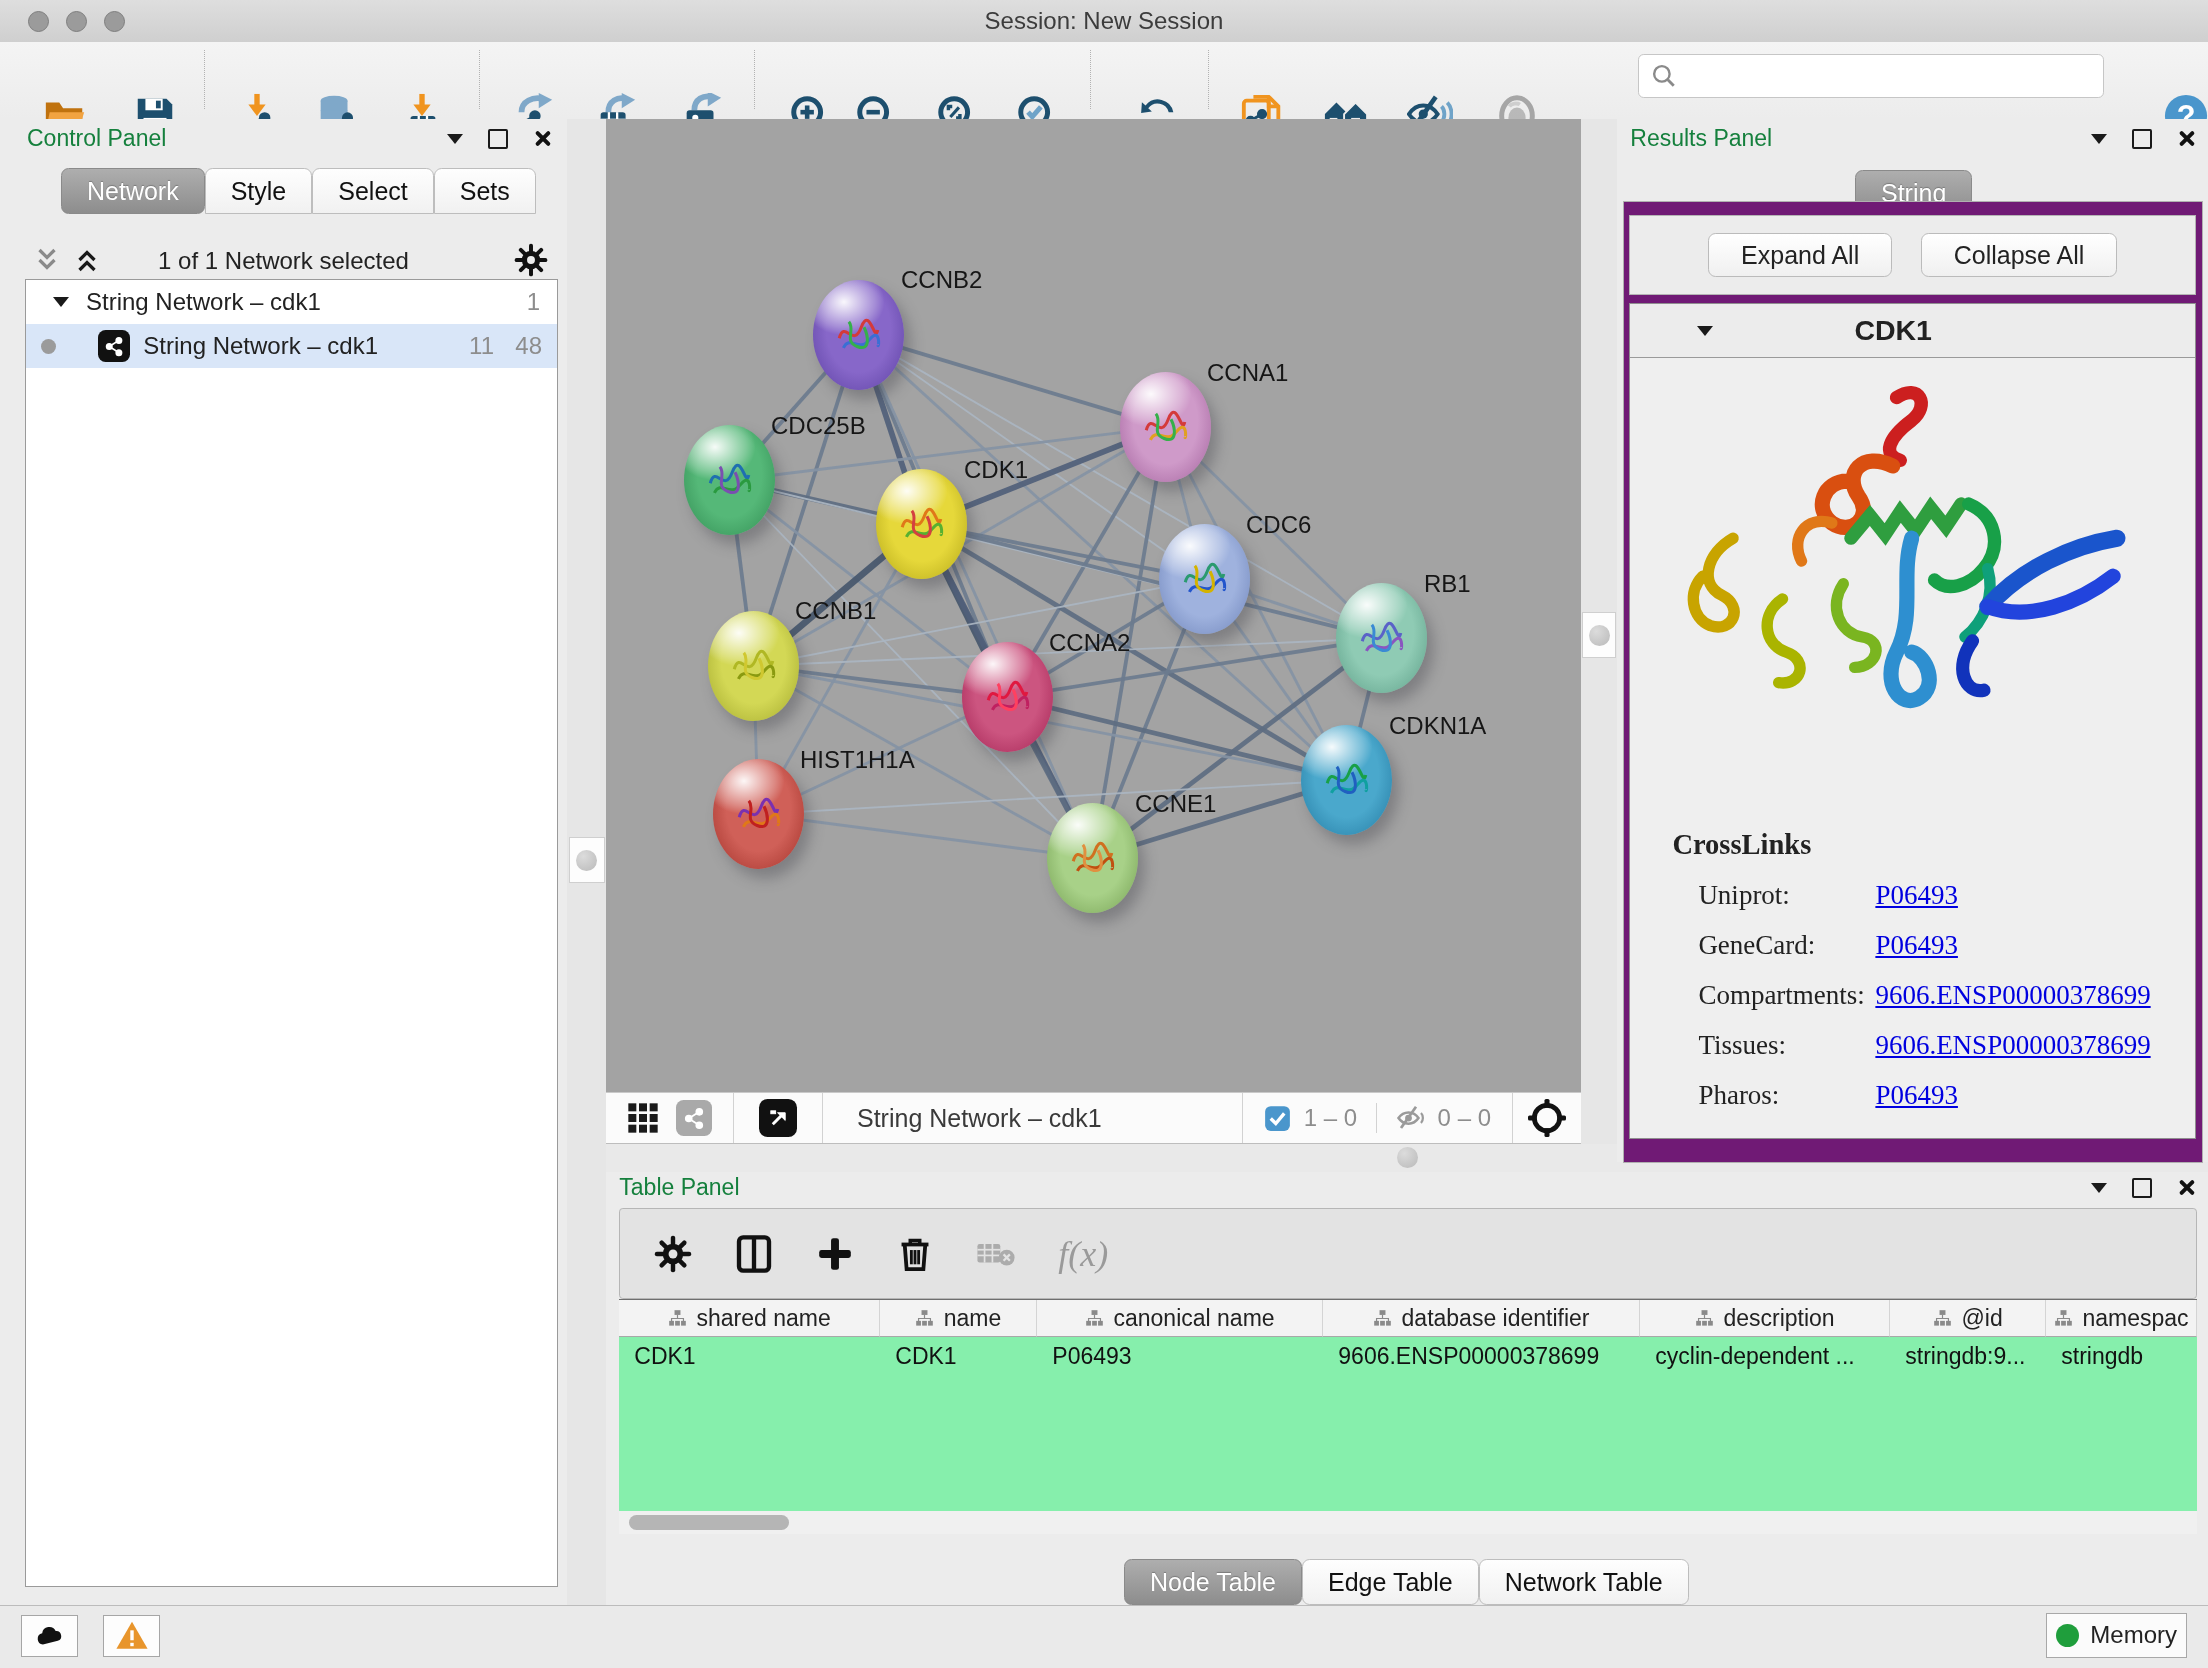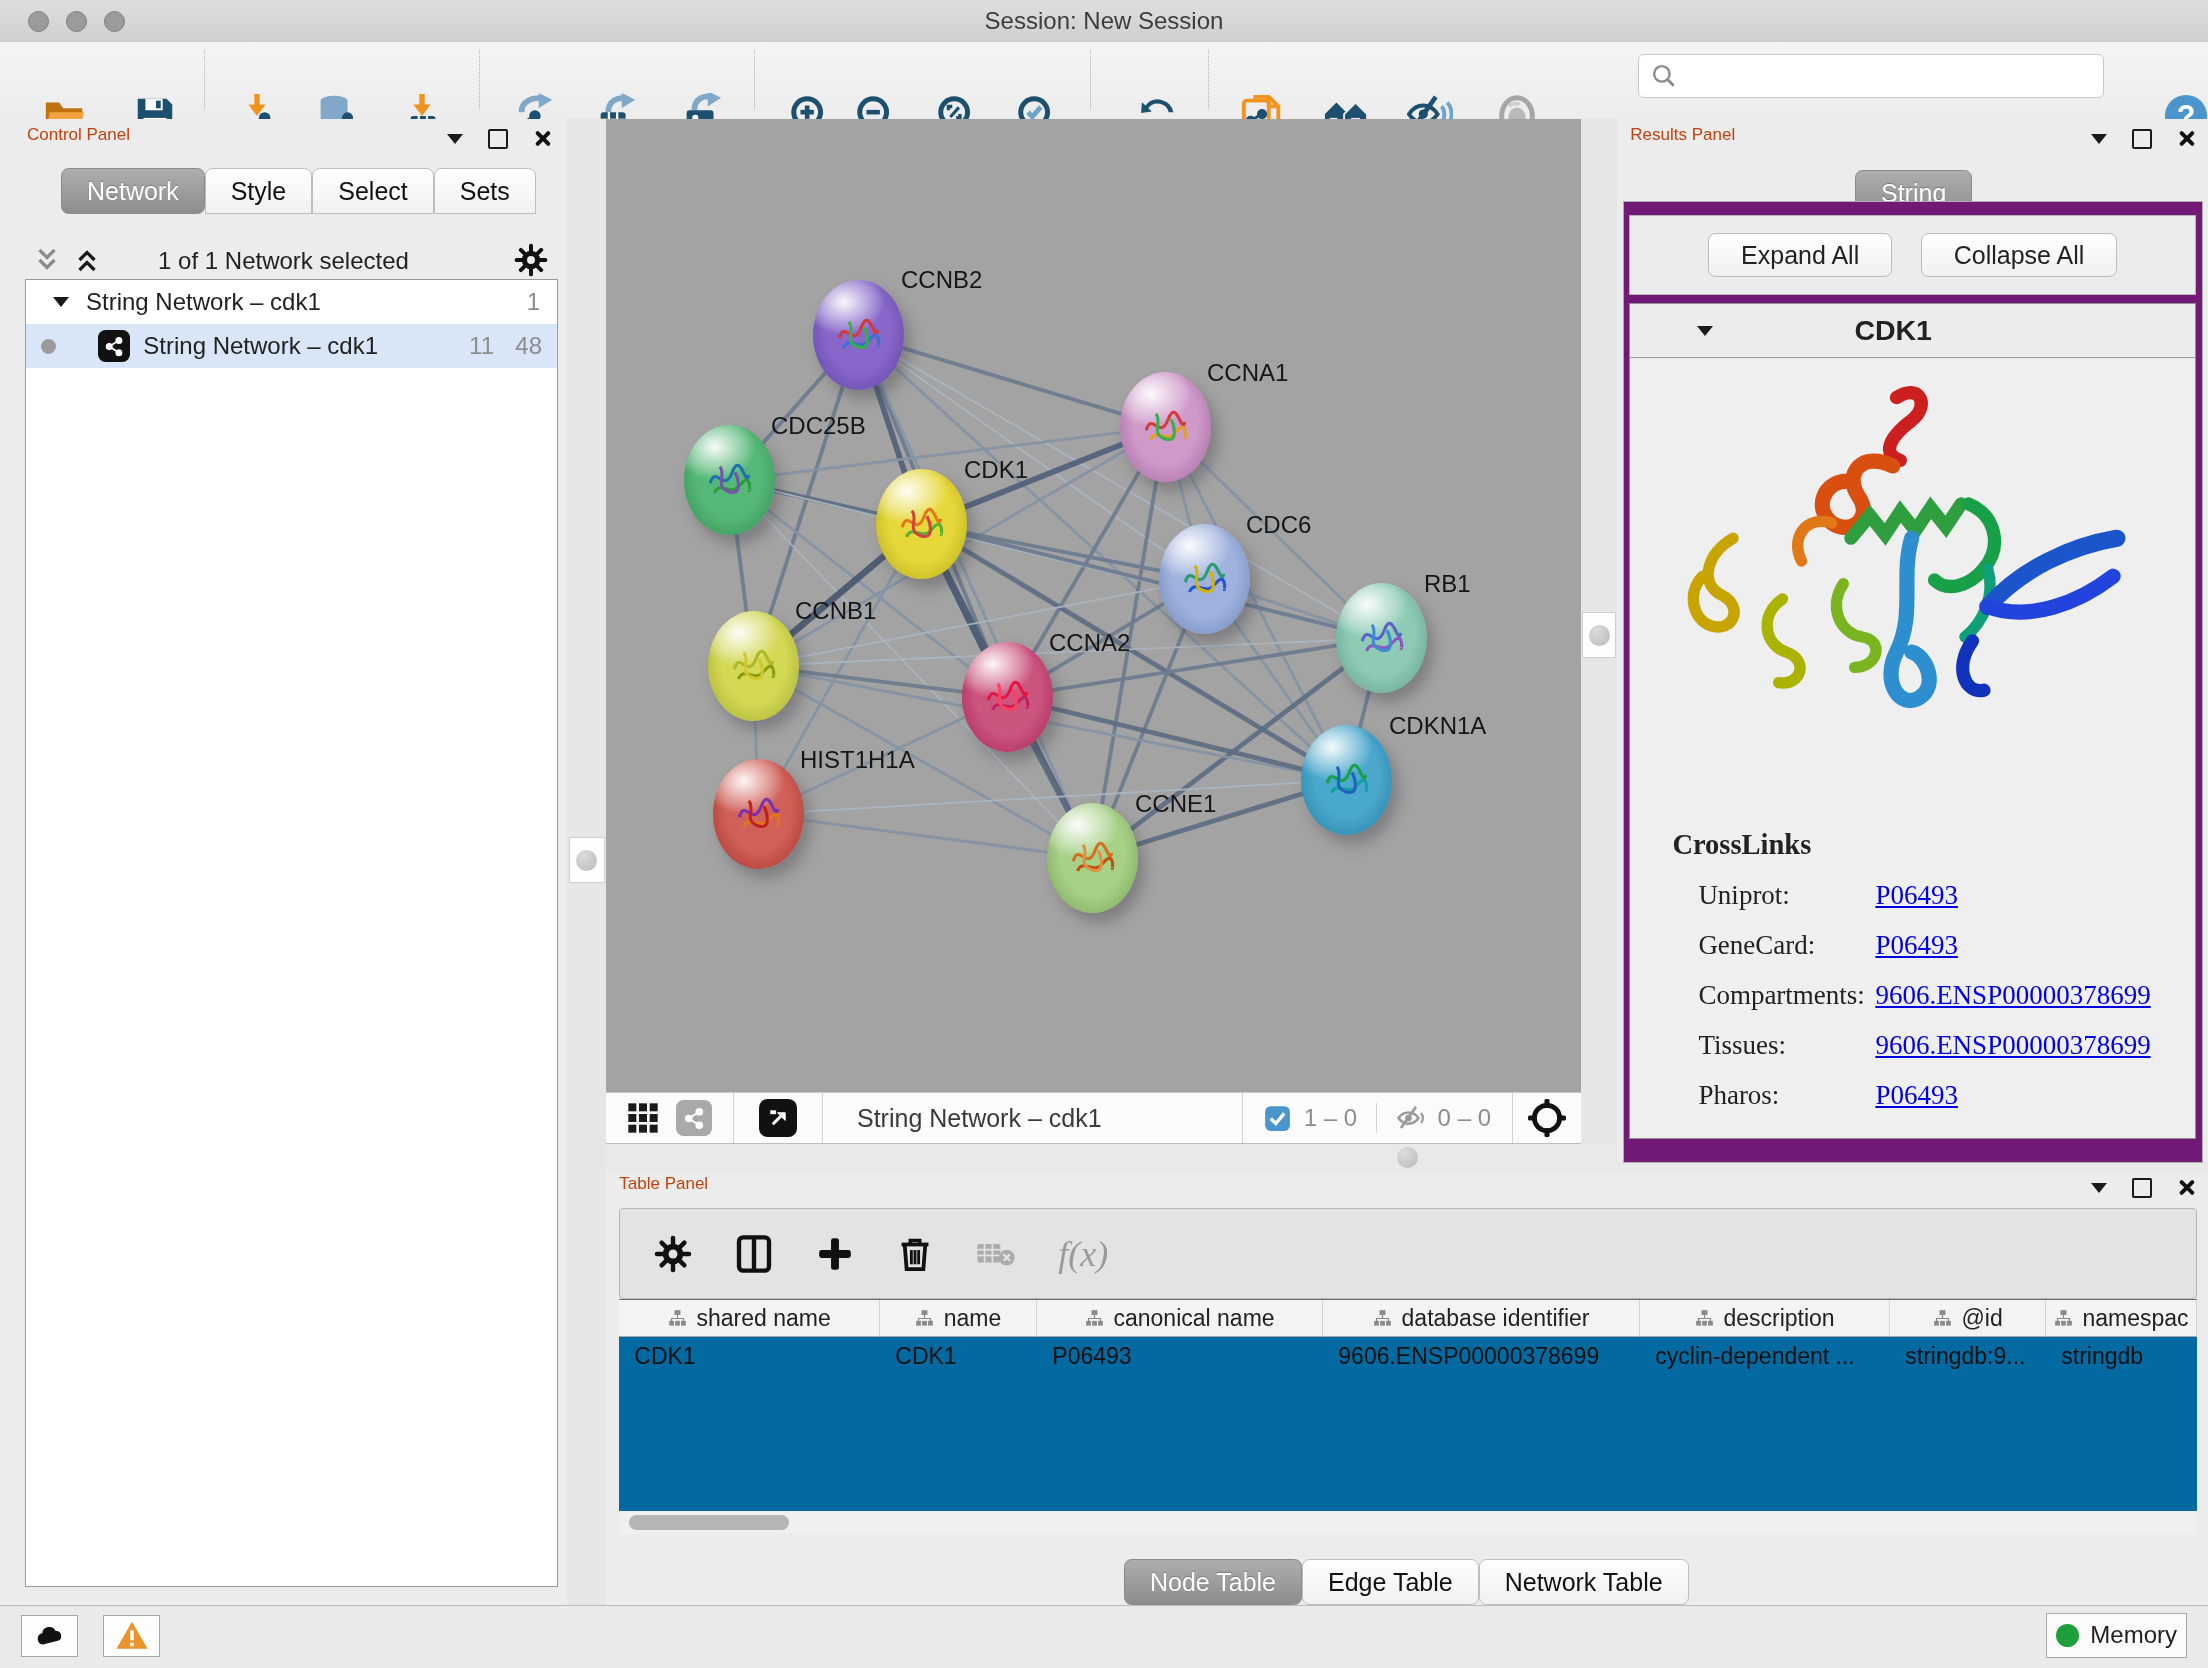--- a/index.html
+++ b/index.html
@@ -22,21 +22,21 @@
   #toolbar{left:0;top:42px;width:2208px;height:77px;background:linear-gradient(#f4f4f4,#ececec);
     border-bottom:1px solid #c3c3c3;}
   .tb-icon{position:absolute;top:51px;width:46px;height:46px;cursor:default;}
   .tb-sep{position:absolute;top:7.6px;height:59px;border-left:1.9px dotted #b2b2b2;width:0;}
   #search-box{position:absolute;left:1638px;top:12.4px;width:466px;height:44px;background:#fff;
     border:1px solid #c6c6c6;border-radius:5.7px;display:flex;align-items:center;box-sizing:border-box;}
   #search-box input{border:none;outline:none;font-size:23px;flex:1;background:transparent;
     font-family:"Liberation Sans",sans-serif;}
 
   
-  .panel-title{font-size:17px;color:#c2410c;}
+  .panel-title{font-size:23px;color:#15803d;}
   .win-btns{position:absolute;display:flex;gap:25px;align-items:center;}
   .caret-down{width:0;height:0;border-left:8.6px solid transparent;border-right:8.6px solid transparent;
     border-top:10.5px solid #1a1a1a;}
   .float-sq{width:16px;height:16px;border:2.4px solid #1a1a1a;border-radius:1.9px;}
   .x-icon{position:relative;width:17px;height:17px;}
   .x-icon:before,.x-icon:after{content:"";position:absolute;left:7.6px;top:-1px;width:3.8px;height:19px;
     background:#111;border-radius:1.9px;}
   .x-icon:before{transform:rotate(45deg);} .x-icon:after{transform:rotate(-45deg);}
 
   .tab{height:46px;box-sizing:border-box;border:1px solid #bdbdbd;background:linear-gradient(#fefefe,#f1f1f1);
@@ -92,21 +92,21 @@
   #crosslinks .titl{font-size:28.5px;font-weight:bold;margin-left:42px;}
   .cl-row{display:flex;margin:19px 0 0 68px;font-size:27px;}
   .cl-row .lbl{width:177px;}
   .cl-row a{color:#0000e0;text-decoration:underline;}
 
   
   #table-panel{left:606px;top:1172px;width:1603px;height:434px;background:#ececec;}
   #tp-toolbar{position:absolute;left:13.3px;top:36px;width:1578px;height:91px;background:#e3e3e3;
     border:1px solid #b6b6b6;border-radius:3.8px;box-sizing:border-box;display:flex;align-items:center;gap:42px;
     padding-left:34px;}
-  #tp-table{position:absolute;left:13.3px;top:127px;width:1578px;height:234px;background:#0369a1;
+  #tp-table{position:absolute;left:13.3px;top:127px;width:1578px;height:234px;background:#86efac;
     border-top:1.9px solid #6f6f6f;border-bottom:1px solid #9a9a9a;box-sizing:border-box;overflow:hidden;}
   .tgrid{display:grid;grid-template-columns:261px 157px 286px 317px 250px 156px 151px;}
   .th{height:36px;background:#f3f3f3;border-bottom:1px solid #a8a8a8;border-right:1px solid #d4d4d4;
     display:flex;align-items:center;justify-content:center;gap:9.5px;font-size:23px;color:#222;overflow:hidden;white-space:nowrap;}
   .td{height:38px;display:flex;align-items:center;padding-left:15px;font-size:23px;color:#111;
     overflow:hidden;white-space:nowrap;box-sizing:border-box;}
   #tp-hscroll{position:absolute;left:13.3px;top:339px;width:1578px;height:23px;background:#f0f0f0;}
   #tp-thumb{position:absolute;left:9.5px;top:3.8px;width:160px;height:15px;border-radius:7.6px;background:#b5b5b5;}
   #tp-tabs{position:absolute;left:518px;top:387px;display:flex;}
   #tp-tabs .tab{border-radius:7.6px;}

